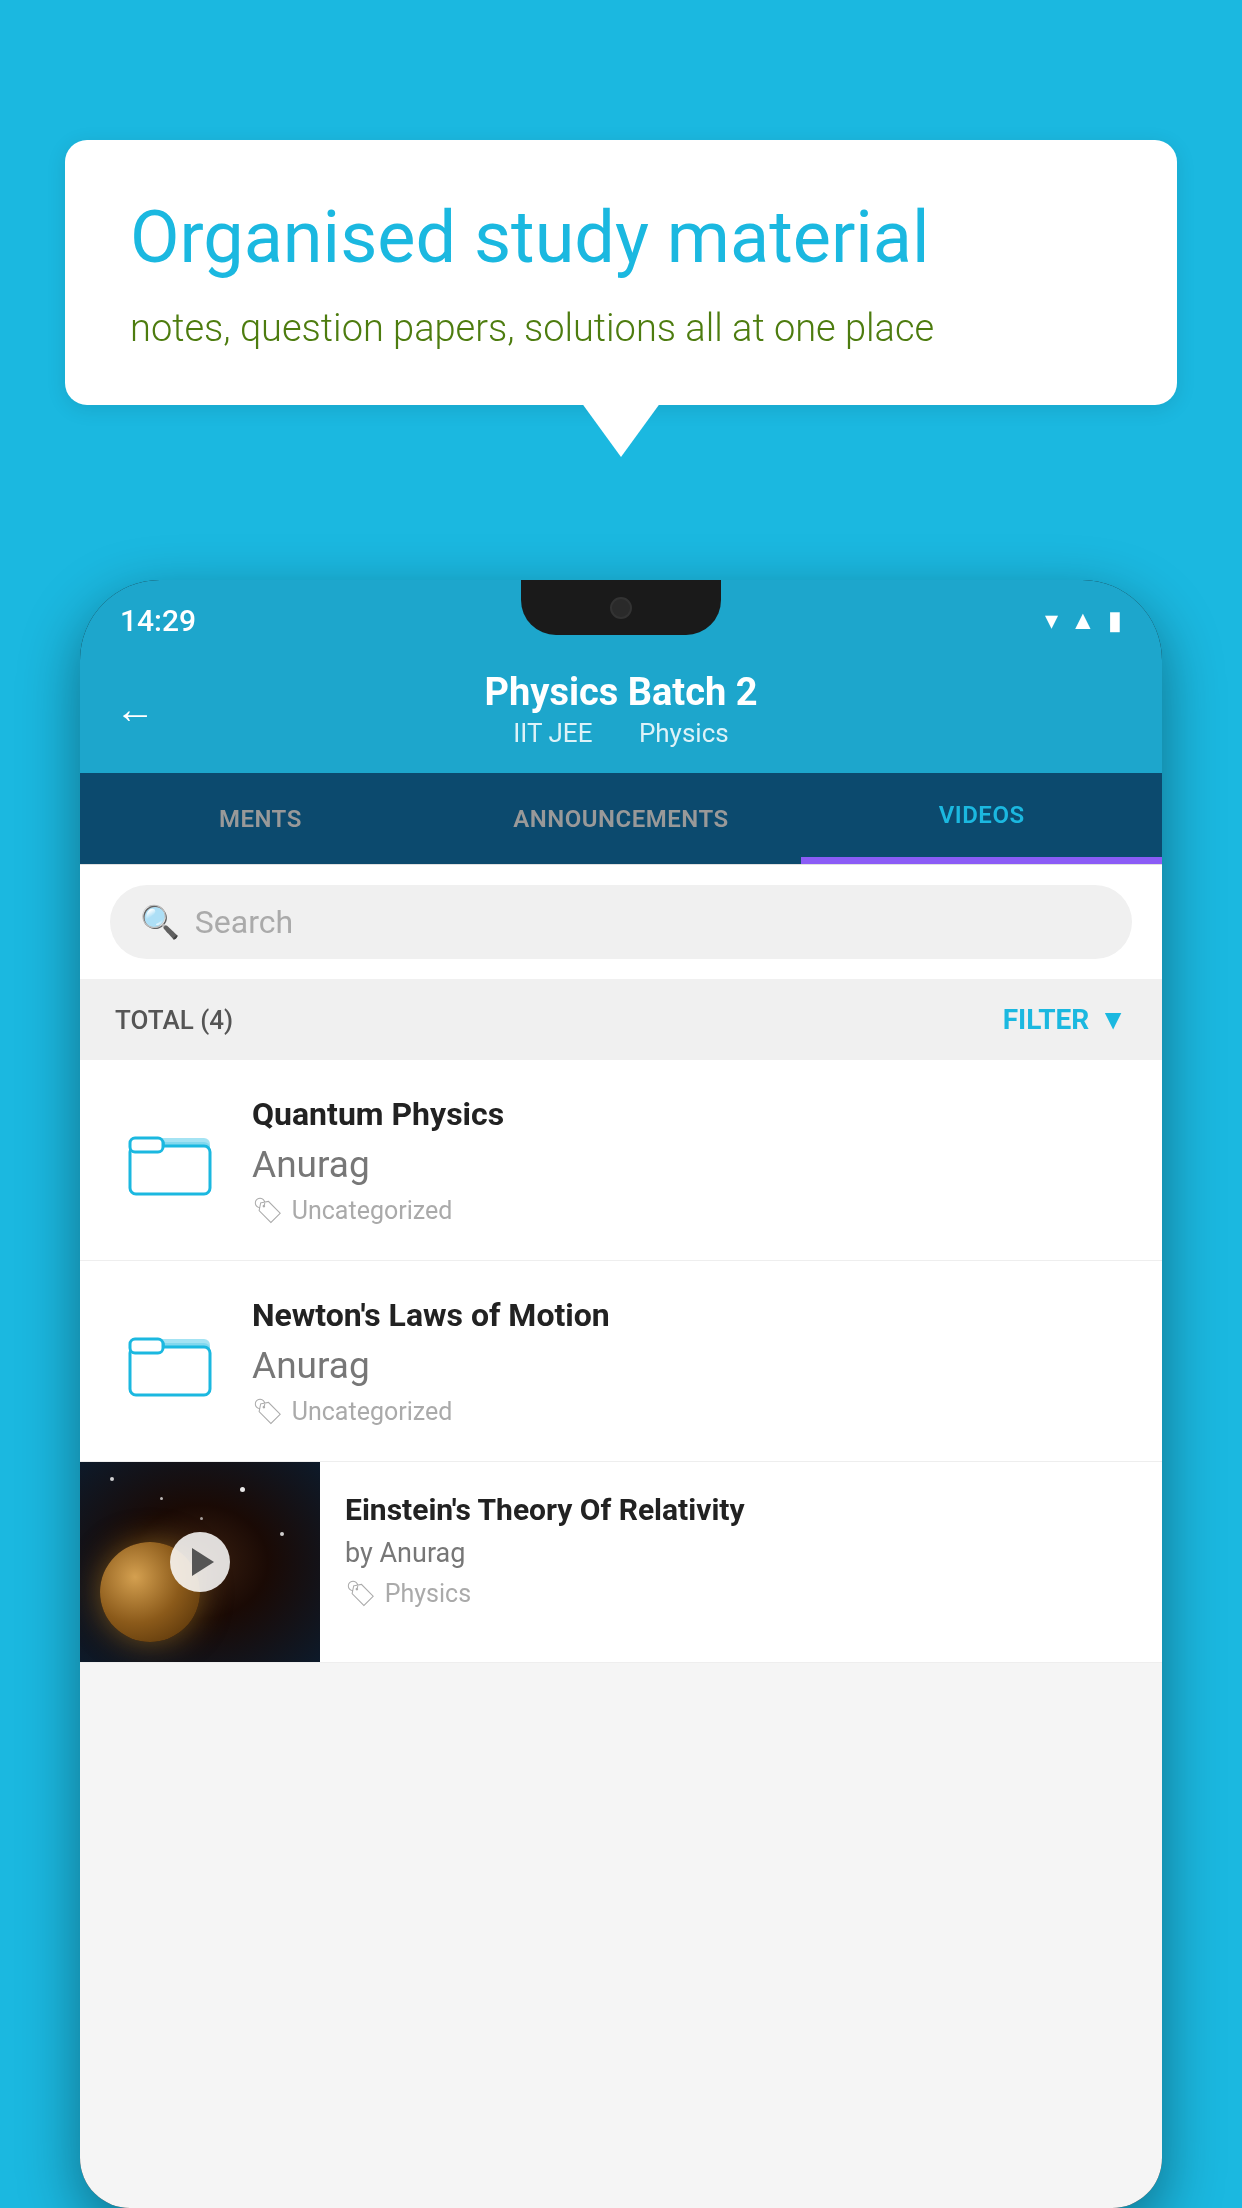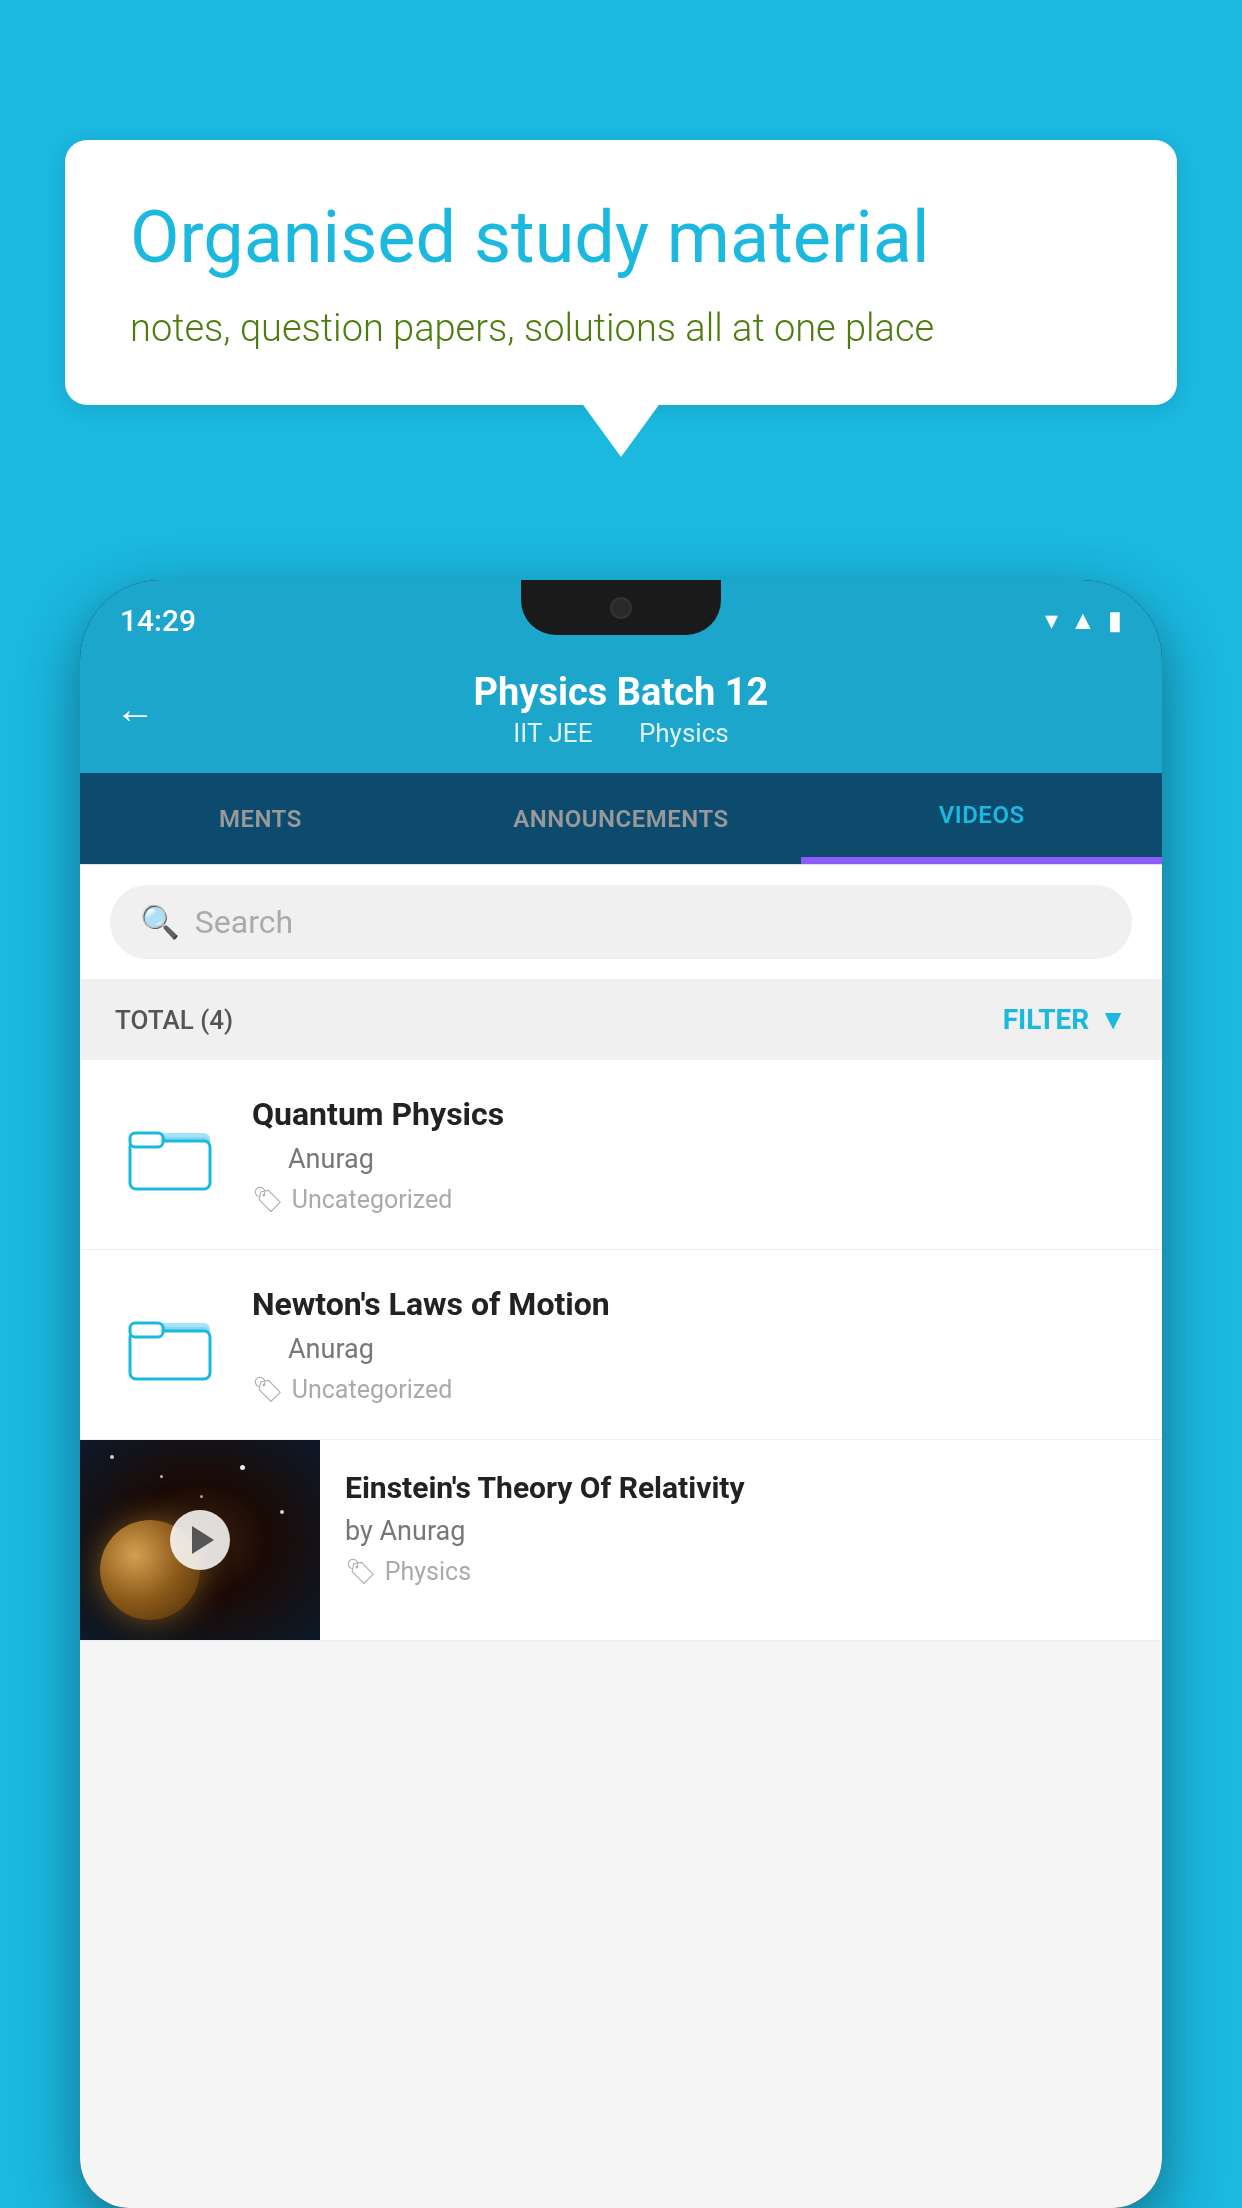--- a/index.html
+++ b/index.html
@@ -273,24 +273,23 @@
     }
 
     .video-title {
       font-size: 32px;
       font-weight: 700;
       color: #222;
       margin-bottom: 10px;
     }
 
     .video-author {
-      font-size: 27px;
+      font-size: 37px;
       color: #777;
       margin-bottom: 10px;
-      margin-left: 36px;
     }
 
     .video-tag {
       display: flex;
       align-items: center;
       gap: 8px;
       color: #aaa;
       font-size: 25px;
     }
 
@@ -408,21 +407,21 @@
     <div class="status-icons">
       <span class="wifi-icon">▾</span>
       <span class="signal-icon">▲</span>
       <span class="battery-icon">▮</span>
     </div>
   </div>
 
   <div class="app-header">
     <div class="back-button">←</div>
     <div class="header-text">
-      <div class="header-title">Physics Batch 12</div>
+      <div class="header-title">Physics Batch 2</div>
       <div class="header-subtitle">
         <span>IIT JEE</span>
         <span> </span>
         <span>Physics</span>
       </div>
     </div>
   </div>
 
   <div class="tabs-bar">
     <div class="tab-item">MENTS</div>

